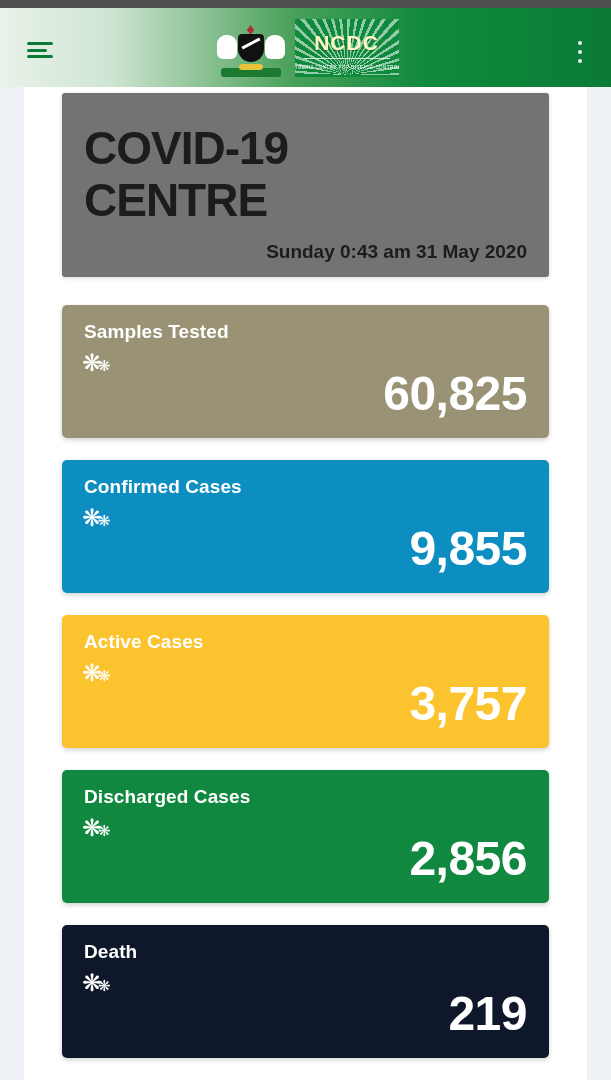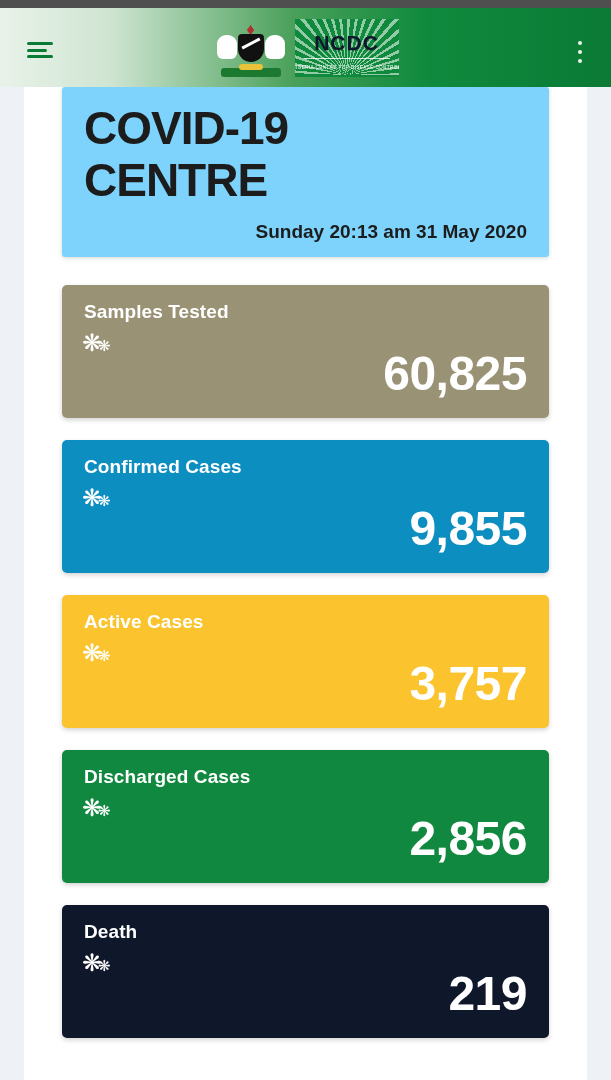--- a/index.html
+++ b/index.html
@@ -131,21 +131,21 @@
     left: 50%; top: -34px;
     width: 160px; height: 90px;
     transform: translateX(-50%);
     background:
       repeating-conic-gradient(from 200deg at 50% 100%,
         rgba(255,255,255,0.55) 0deg 3deg,
         rgba(255,255,255,0) 3deg 8deg);
   }
   .ncdc .ncdc-text {
     position: relative;
-    color: #0f172a;
+    color: #fef9c3;
     font-weight: bold;
     font-size: 21px;
     letter-spacing: 1px;
     margin-top: 4px;
     text-shadow: 0 1px 1px rgba(0,0,0,.25);
   }
   .ncdc .ncdc-sub {
     position: relative;
     color: #fff;
     font-size: 4.6px;
@@ -192,26 +192,26 @@
     position: absolute;
     left: 24px;
     top: 0;
     width: 563px;
     min-height: 1000px;
     background: #fff;
     padding: 0 18px;
   }
 
   .title-card {
-    margin: 0 auto;
+    margin: 6px auto;
     width: 487px;
-    background: #7dd3fc;
+    background: #737373;
     box-shadow: 0 1px 4px rgba(0,0,0,.16);
     border-radius: 3px;
-    padding: 16px 22px 14px 22px;
+    padding: 30px 22px 14px 22px;
     position: relative;
     top: 0;
   }
   .title-card .t1, .title-card .t2 {
     font-size: 46px;
     font-weight: bold;
     letter-spacing: -1px;
     color: #1c1c1c;
     line-height: 1.13;
   }
@@ -304,21 +304,21 @@
       <span></span>
     </div>
   </div>
 
   <div class="page">
     <div class="sheet">
 
       <div class="title-card">
         <div class="t1">COVID-19</div>
         <div class="t2">CENTRE</div>
-        <div class="stamp">Sunday 20:13 am 31 May 2020</div>
+        <div class="stamp">Sunday 0:43 am 31 May 2020</div>
       </div>
 
       <div class="cards">
 
         <div class="stat-card" style="background:#9a9275">
           <div class="label">Samples Tested</div>
           <div class="virus">❋<span class="small">❋</span></div>
           <div class="value">60,825</div>
         </div>
 

